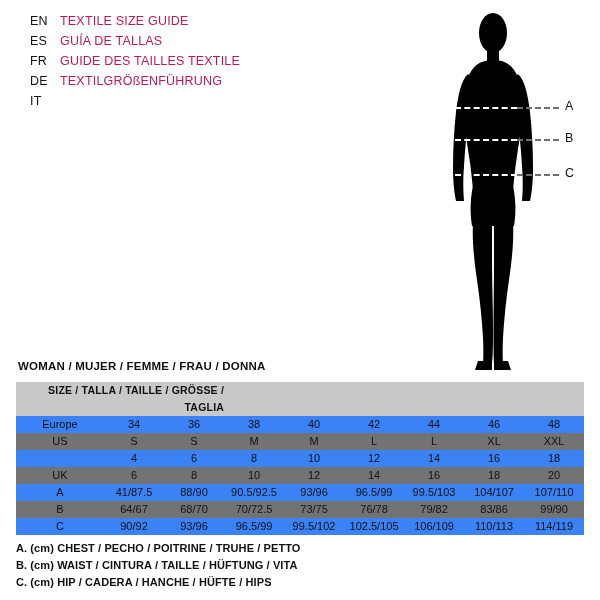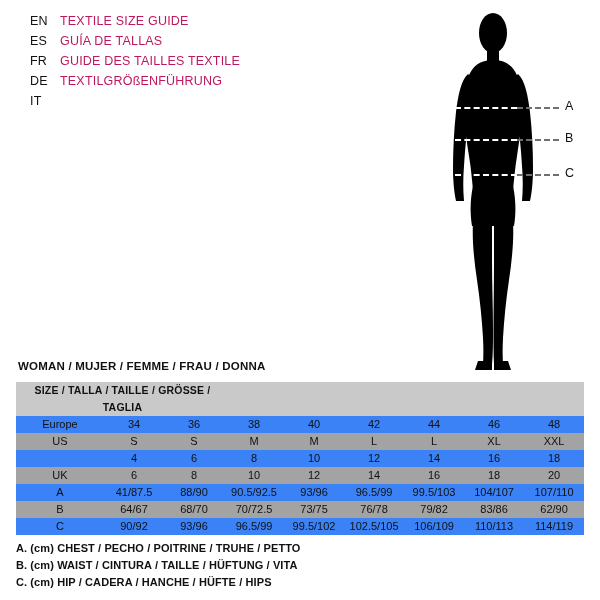--- a/index.html
+++ b/index.html
@@ -109,31 +109,31 @@
   table.size-table td {
     padding: 0;
     height: 17px;
     line-height: 17px;
     text-align: center;
     color: #111;
     font-weight: normal;
   }
   table.size-table th.head-cell {
     background: #c9c9c9;
-    text-align: center;
+    text-align: right;
     font-size: 10.5px;
     font-weight: bold;
     padding-left: 5px;
     letter-spacing: 0.2px;
   }
   table.size-table th.head-fill {
     background: #c9c9c9;
   }
   tr.row-shaded td { background: #3b82f6; }
-  tr.row-plain td { background: #a3a3a3; }
+  tr.row-plain td { background: #737373; }
   td.row-label {
     text-align: left;
     padding-left: 5px;
   }
   col.c-label { width: 88px; }
   col.c-val { width: 60px; }
 
   
   .notes {
     position: absolute;
@@ -314,21 +314,21 @@
         </tr>
         <tr class="row-plain">
           <td class="row-label">B</td>
           <td>64/67</td>
           <td>68/70</td>
           <td>70/72.5</td>
           <td>73/75</td>
           <td>76/78</td>
           <td>79/82</td>
           <td>83/86</td>
-          <td>62/90</td>
+          <td>99/90</td>
         </tr>
         <tr class="row-shaded">
           <td class="row-label">C</td>
           <td>90/92</td>
           <td>93/96</td>
           <td>96.5/99</td>
           <td>99.5/102</td>
           <td>102.5/105</td>
           <td>106/109</td>
           <td>110/113</td>

